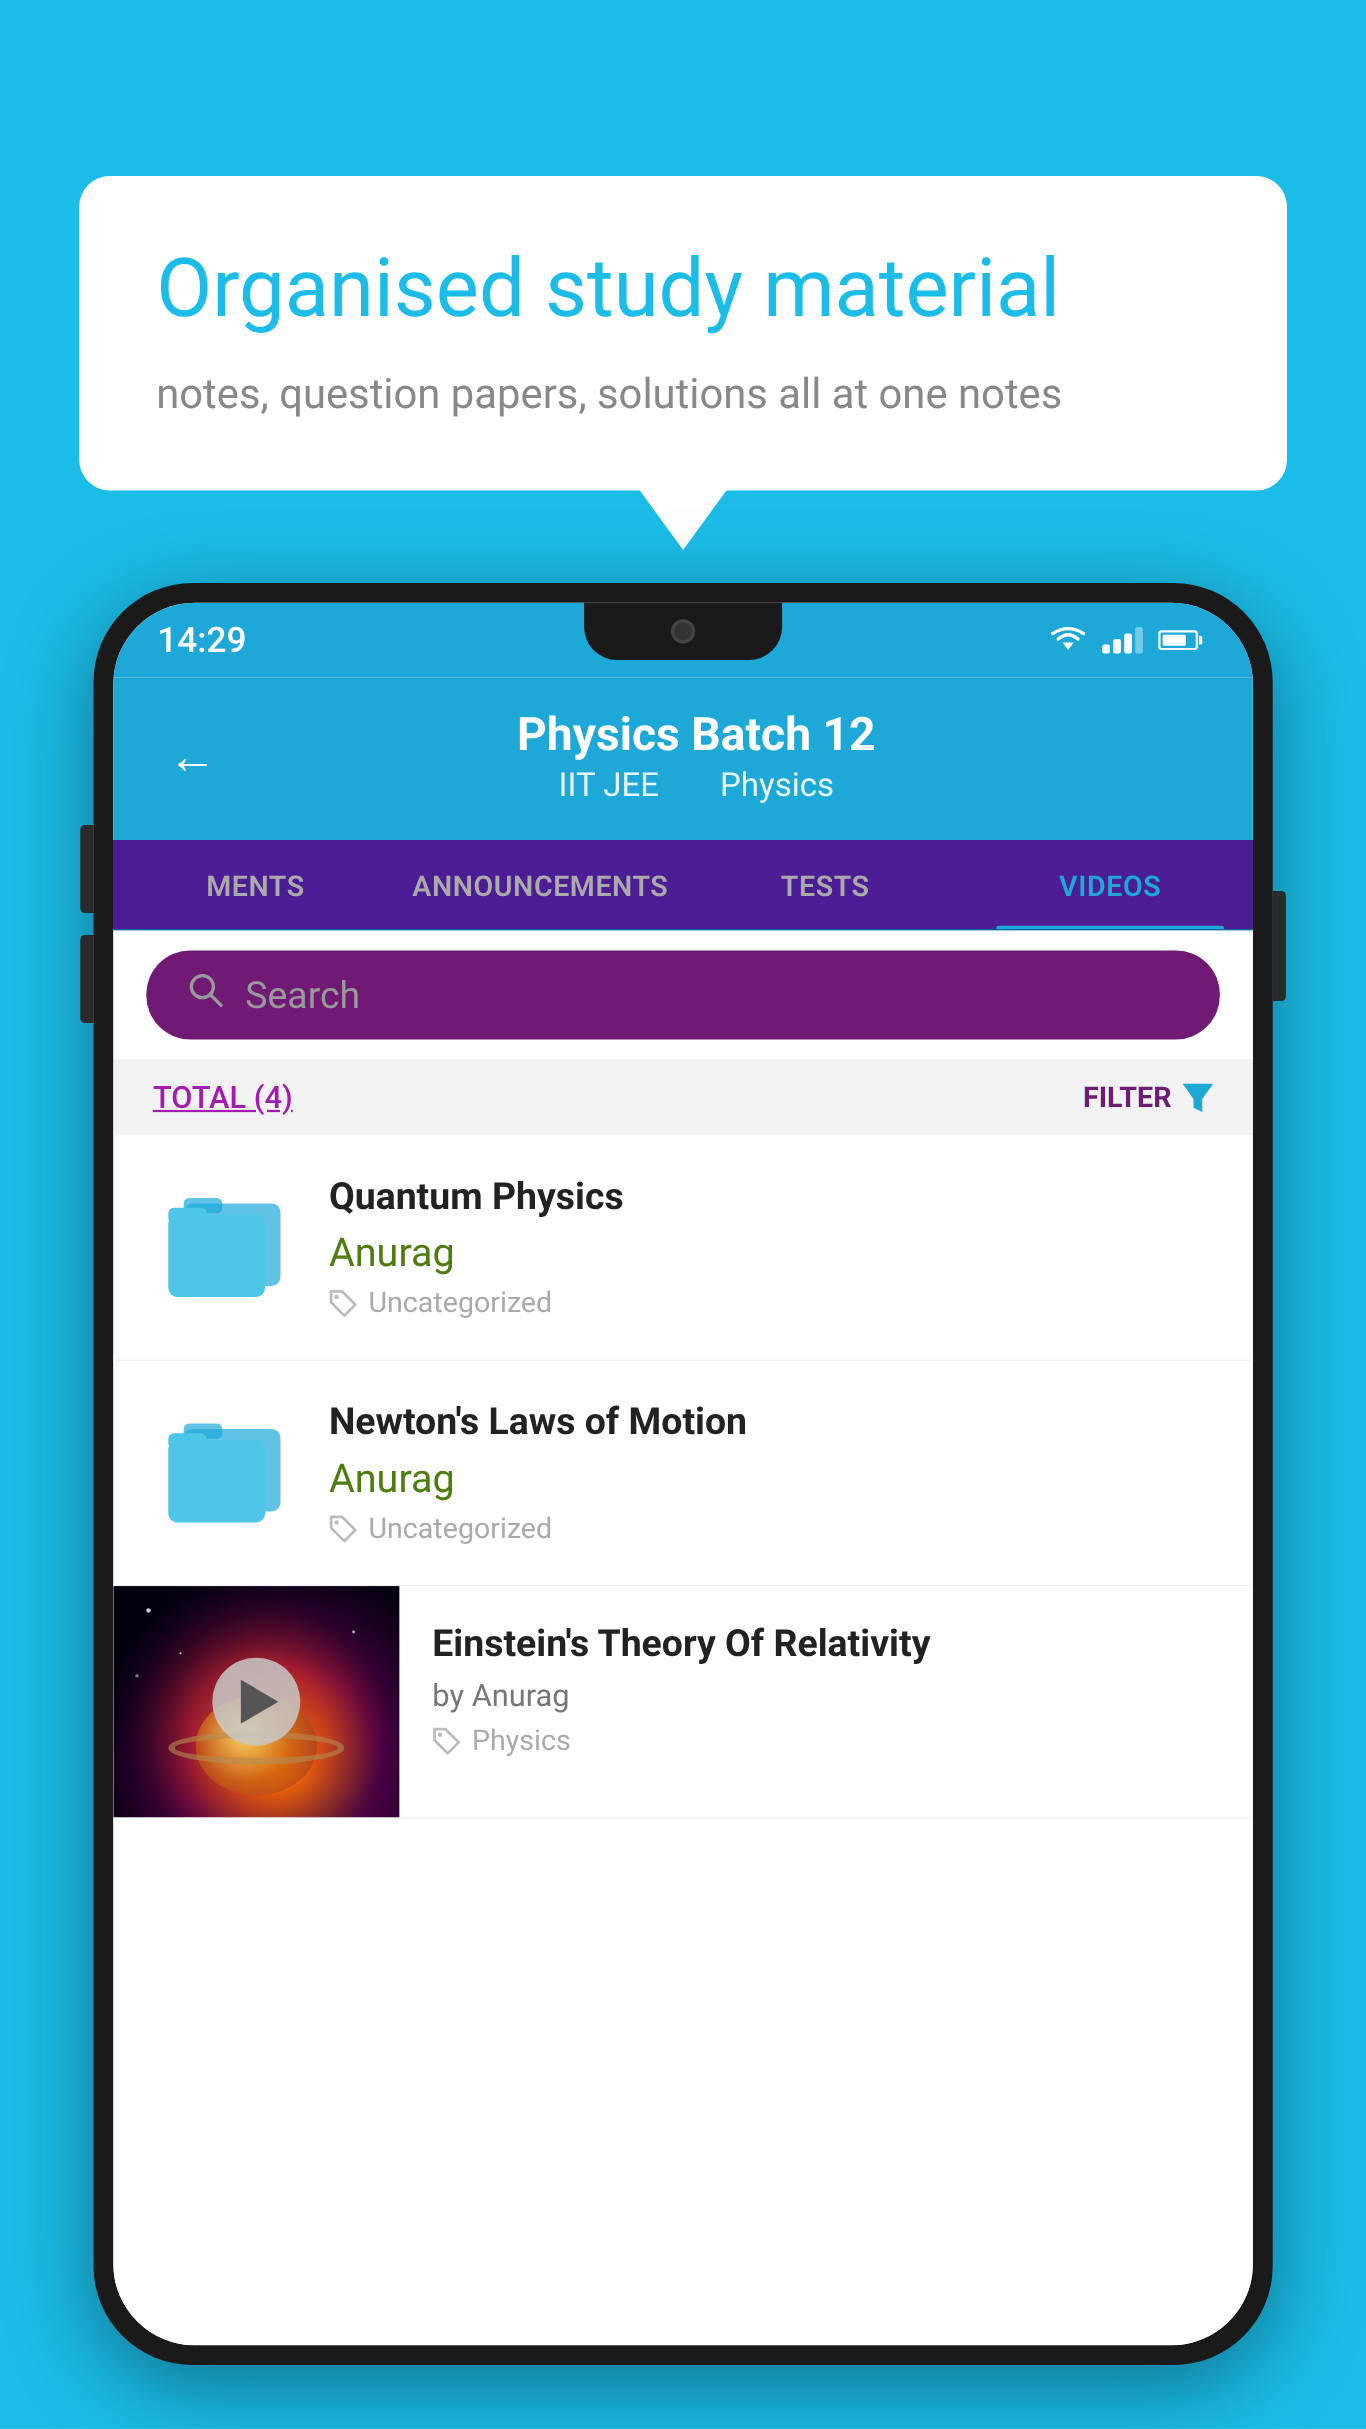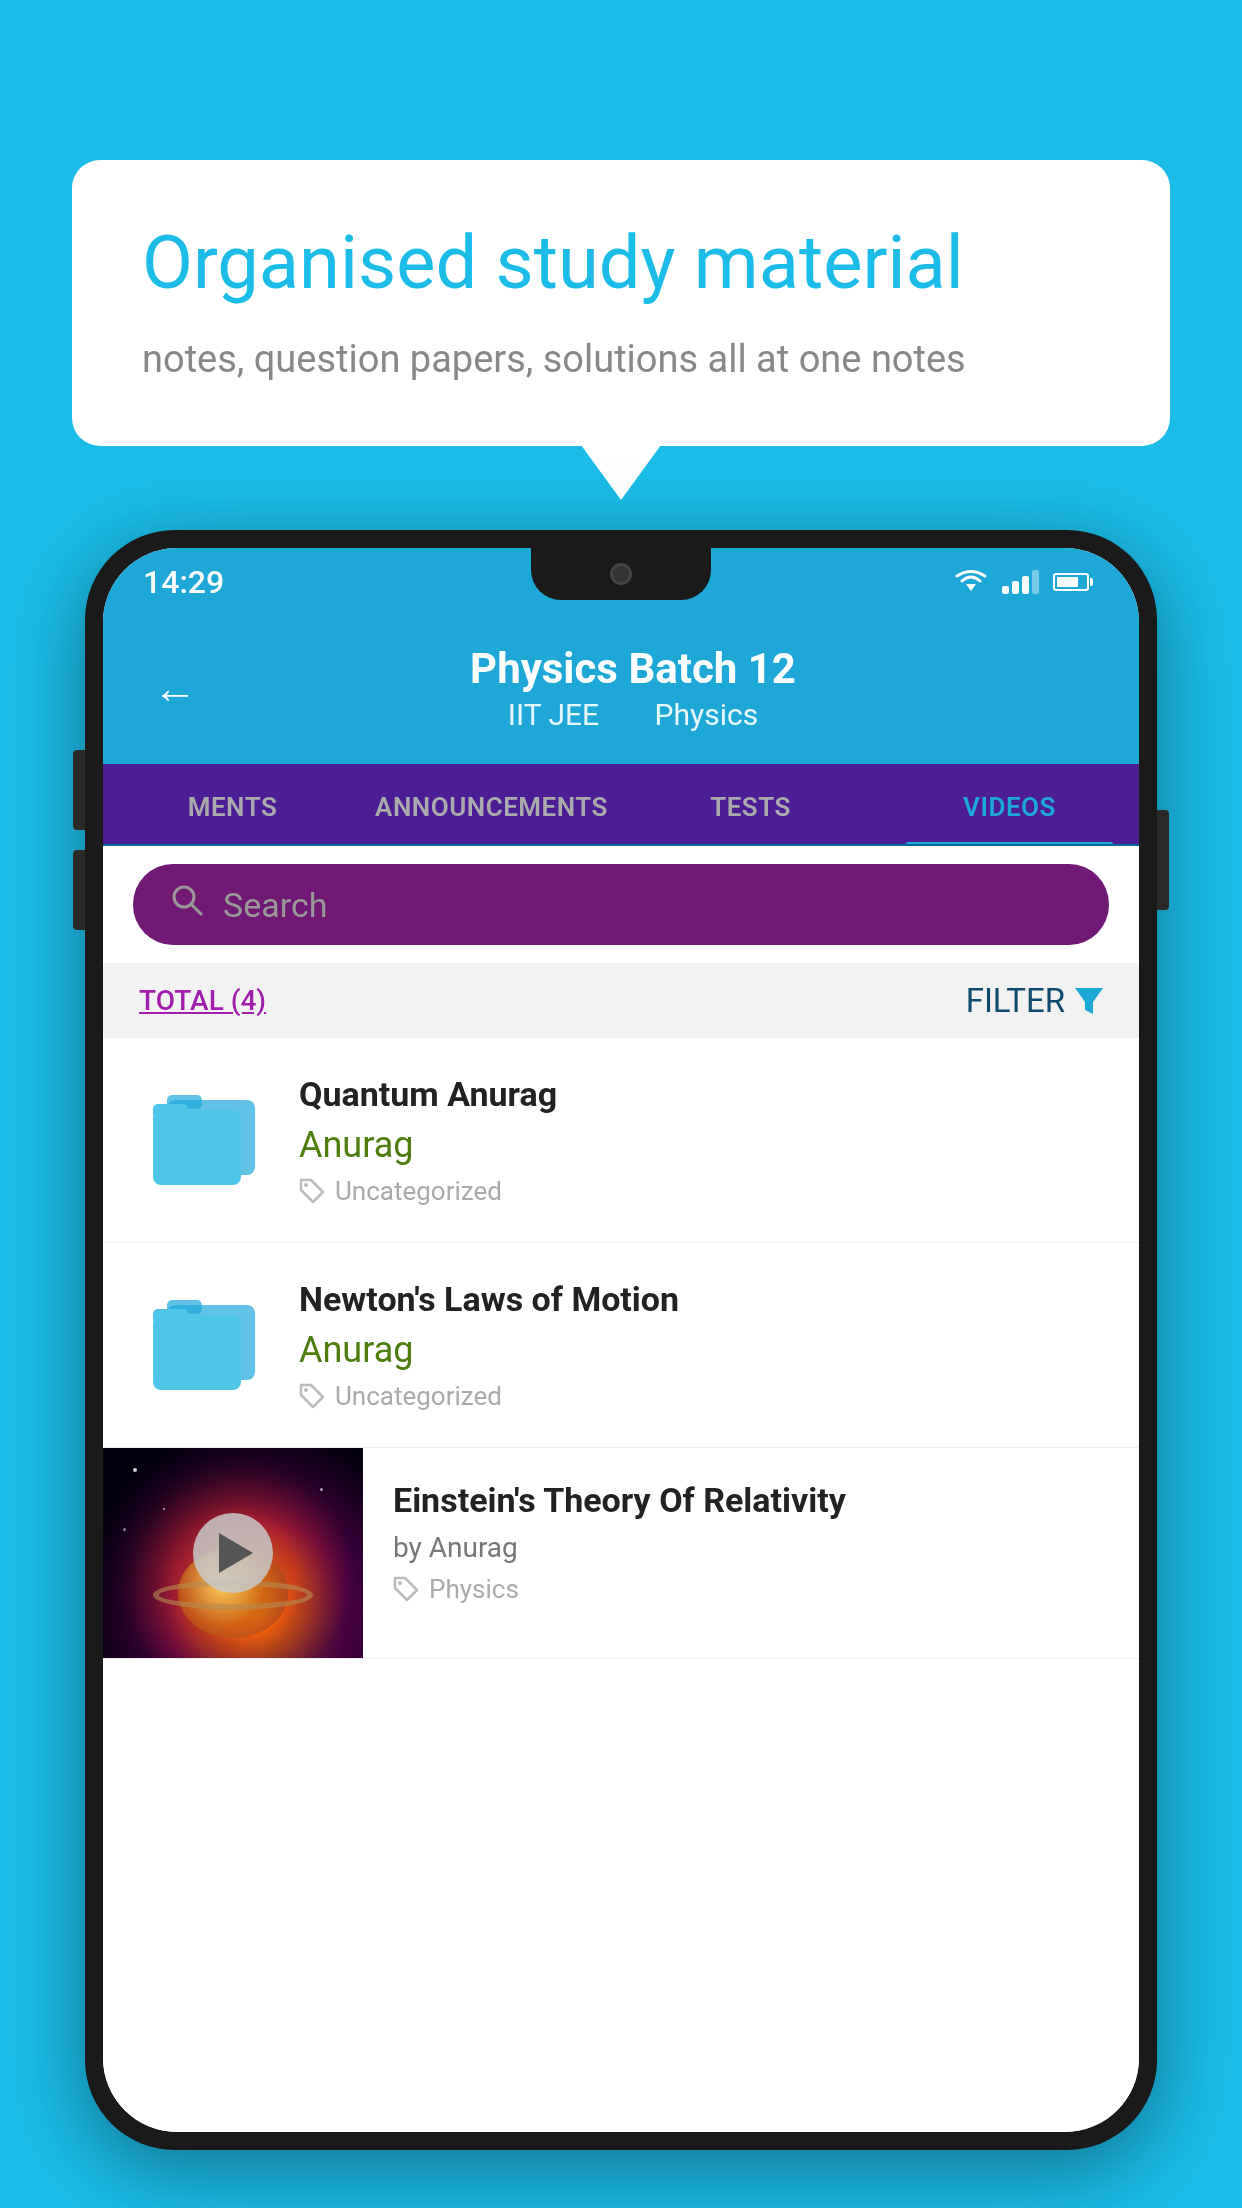--- a/index.html
+++ b/index.html
@@ -285,23 +285,23 @@
       font-size: 28px;
       color: #a21caf;
       font-weight: 500;
       text-decoration: underline;
     }
 
     .filter-btn {
       display: flex;
       align-items: center;
       gap: 10px;
-      color: #0c4a6e;
-      font-size: 33px;
-      font-weight: 400;
+      color: #701a75;
+      font-size: 26px;
+      font-weight: 700;
     }
 
     
     .video-list {
       background: white;
       flex: 1;
       overflow: hidden;
     }
 
     .video-item {
@@ -524,21 +524,21 @@
             <svg width="110" height="100" viewBox="0 0 110 100">
 
               <rect x="18" y="10" width="88" height="75" rx="8" fill="#1da8d8" opacity="0.7"></rect>
               <rect x="18" y="5" width="35" height="14" rx="5" fill="#1da8d8" opacity="0.7"></rect>
 
               <rect x="4" y="20" width="88" height="75" rx="8" fill="#4ec6e8"></rect>
               <rect x="4" y="14" width="35" height="14" rx="5" fill="#4ec6e8"></rect>
             </svg>
           </div>
           <div class="video-info">
-            <div class="video-title">Quantum Anurag</div>
+            <div class="video-title">Quantum Physics</div>
             <div class="video-author">Anurag</div>
             <div class="video-tag">
               <svg width="26" height="26" viewBox="0 0 26 26">
                 <path d="M2,2 L12,2 L24,14 L14,24 L2,12 Z" fill="none" stroke="#bbb" stroke-width="2.5" stroke-linejoin="round"></path>
                 <circle cx="7" cy="7" r="2" fill="#bbb"></circle>
               </svg>
               <span>Uncategorized</span>
             </div>
           </div>
         </div>

